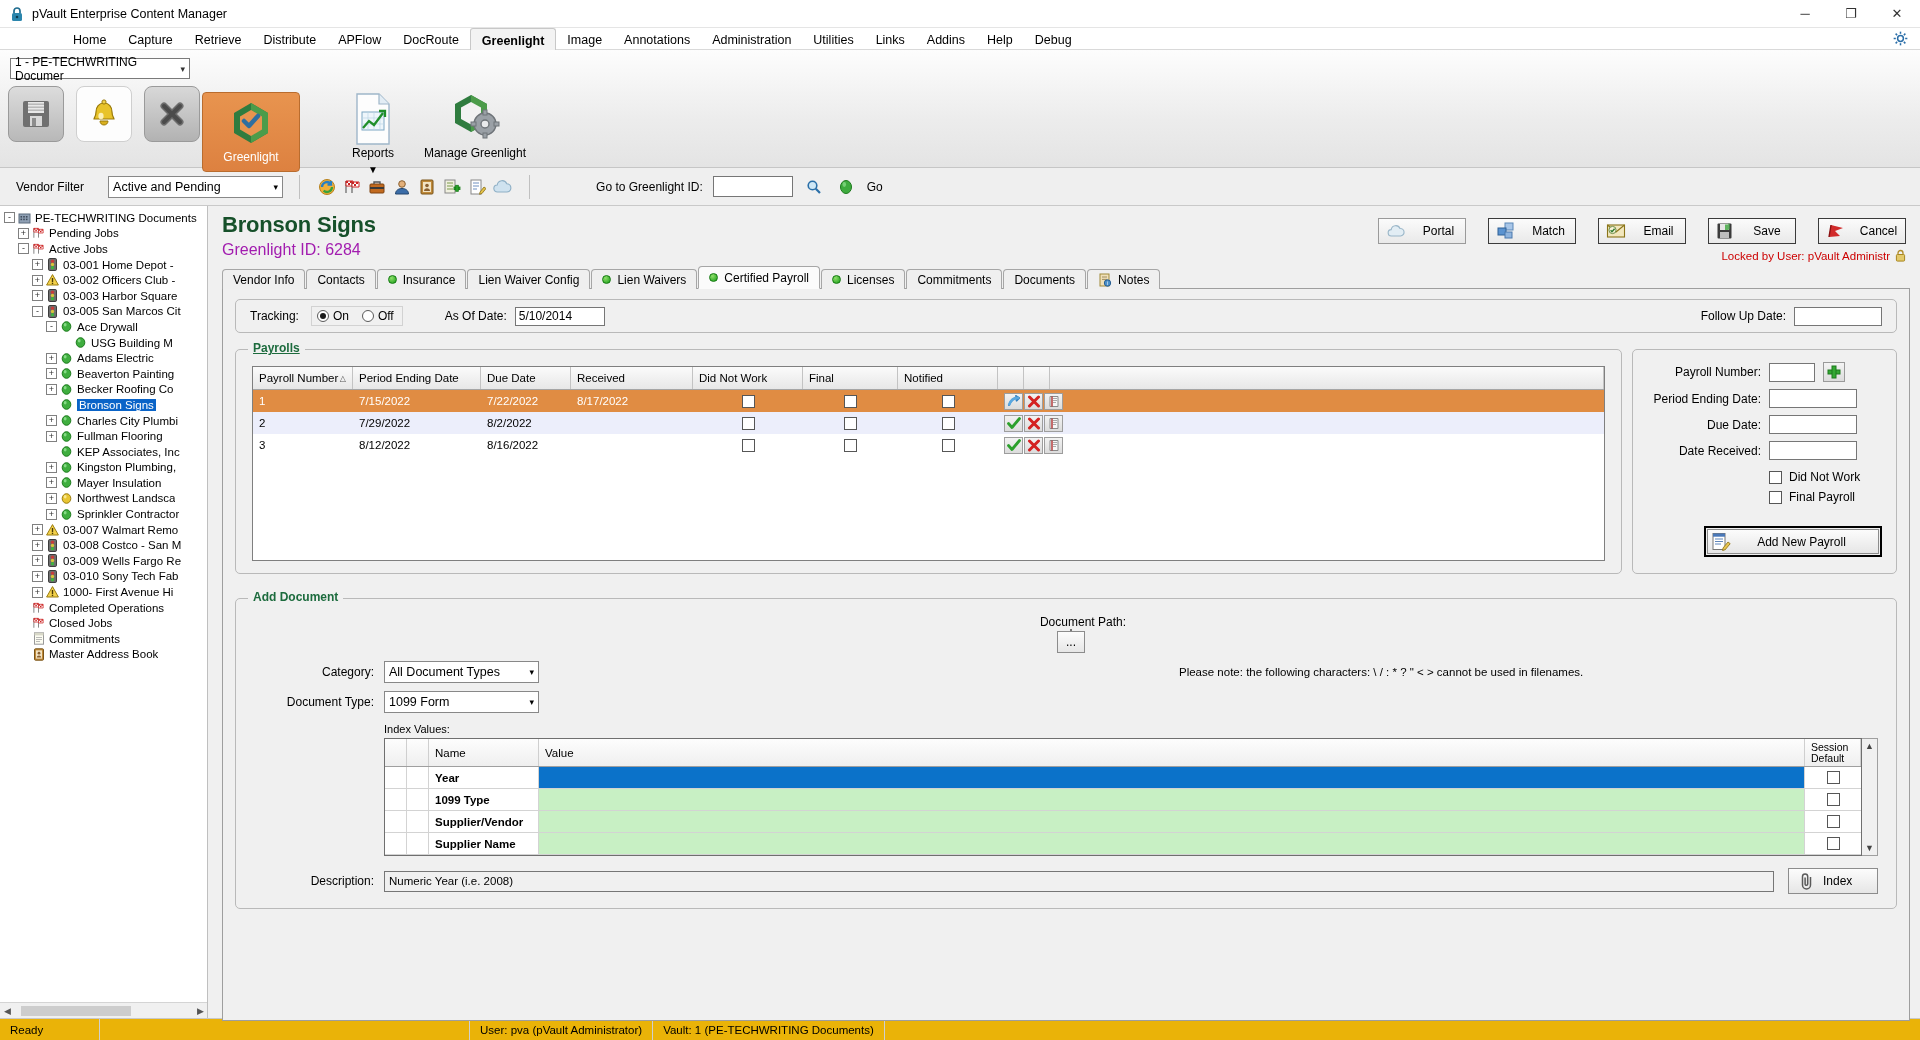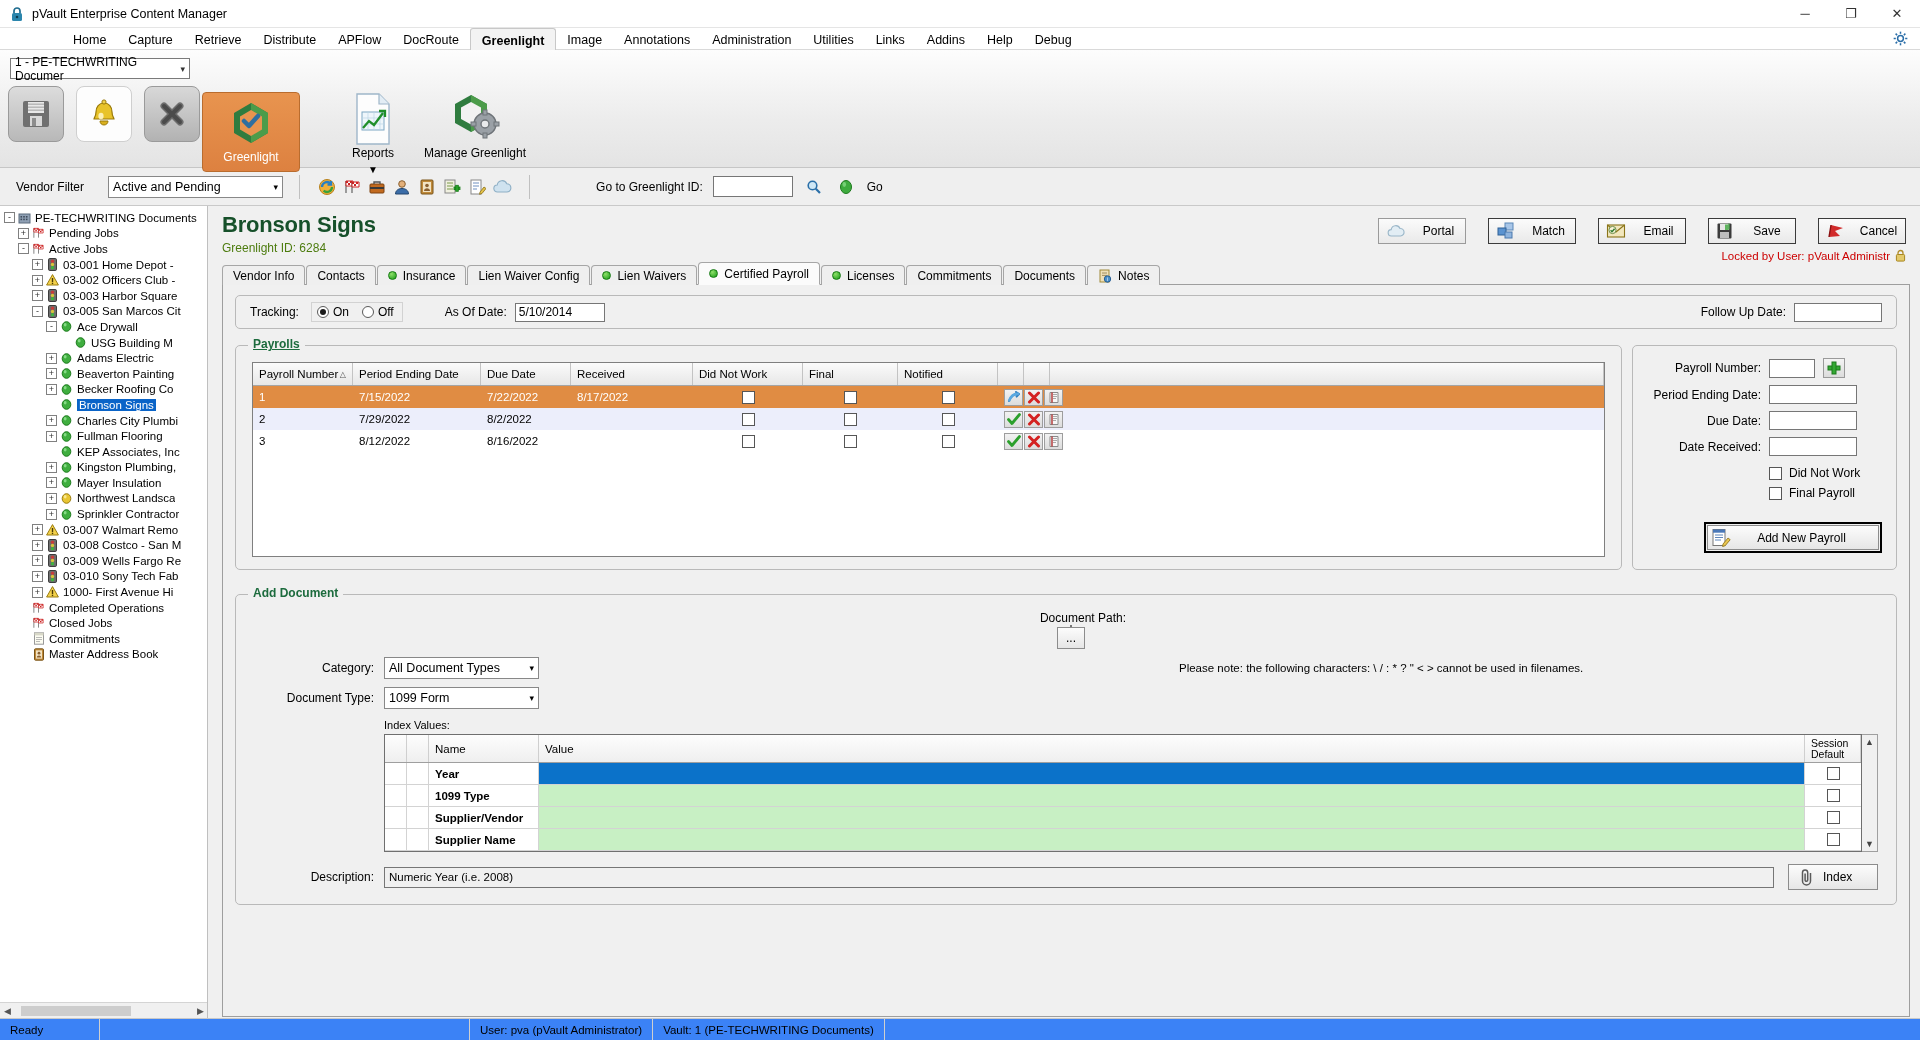--- a/index.html
+++ b/index.html
@@ -98,21 +98,21 @@
     position:absolute; bottom:0; left:0; width:208px; height:16px; background:#f0f0f0;
     border-top:1px solid #d4d4d4; display:flex; align-items:center;
   }
   .hscroll .arrow{ width:15px; text-align:center; font-size:9px; color:#555; }
   .hscroll .track{ flex:1; height:14px; background:#f0f0f0; position:relative; }
   .hscroll .thumb{ position:absolute; left:6px; top:2px; width:110px; height:10px; background:#cdcdcd; }
 
   
   .main{ flex:1; background:#f0f0f0; position:relative; padding:6px 10px 0 14px; }
   .vendor-title{ font-size:22px; font-weight:bold; color:#16502a; letter-spacing:-0.2px; }
-  .glid{ font-size:12px; color:#4d7c0f; margin-top:3px; }
+  .glid{ font-size:16px; color:#a21caf; margin-top:3px; }
 
   .topbtns{ position:absolute; right:14px; top:12px; display:flex; gap:22px; }
   .tbtn{
     width:88px; height:26px; background:linear-gradient(#fbfbfb,#e9e9e9);
     border:1px solid #9a9a9a; display:flex; align-items:center; gap:6px; padding-left:7px;
     font-size:12px;
   }
   .tbtn.dark{ border:1px solid #3b3b3b; }
   .locked{ position:absolute; right:14px; top:43px; color:#cc0000; font-size:11.5px;
            display:flex; align-items:center; gap:5px; }
@@ -165,21 +165,21 @@
           display:flex; align-items:center; font-size:12px; }
 
   .idxgrid{ border:1px solid #6f6f6f; background:#fff; }
   .idxhead{ display:flex; height:28px; border-bottom:1px solid #9f9f9f;
             background:linear-gradient(#fdfdfd,#efefef); }
   .idxh{ border-right:1px solid #cfcfcf; display:flex; align-items:center; padding:0 6px; font-size:11.5px; }
   .idxrow{ display:flex; height:22px; border-bottom:1px solid #d3d3d3; font-size:11.5px; }
   .idxc{ border-right:1px solid #d3d3d3; display:flex; align-items:center; padding:8px 6px; }
 
   .statusbar{
-    height:22px; background:#3b82f6; border-top:1px solid #c8c8c8;
+    height:22px; background:#eab308; border-top:1px solid #c8c8c8;
     display:flex; align-items:center; font-size:11.5px;
   }
   .sb-cell{ padding:0 10px; height:22px; display:flex; align-items:center;
             border-right:1px solid #cfcfcf; }
 </style>
 </head>
 <body>
 
 <div class="titlebar">
   <span class="lock-ico">

